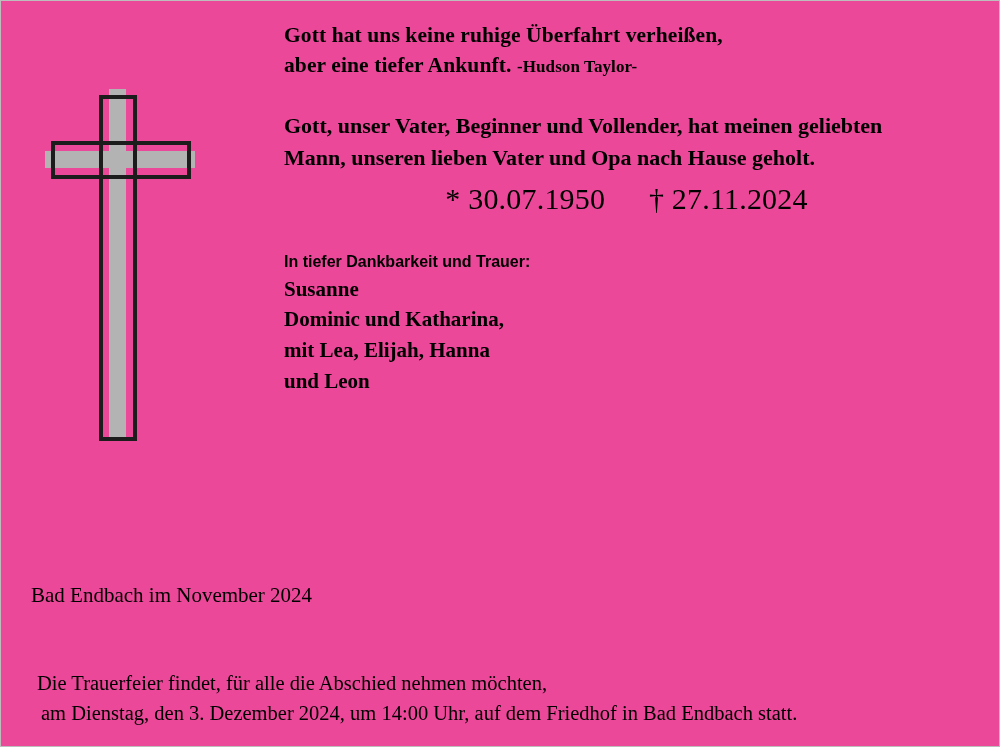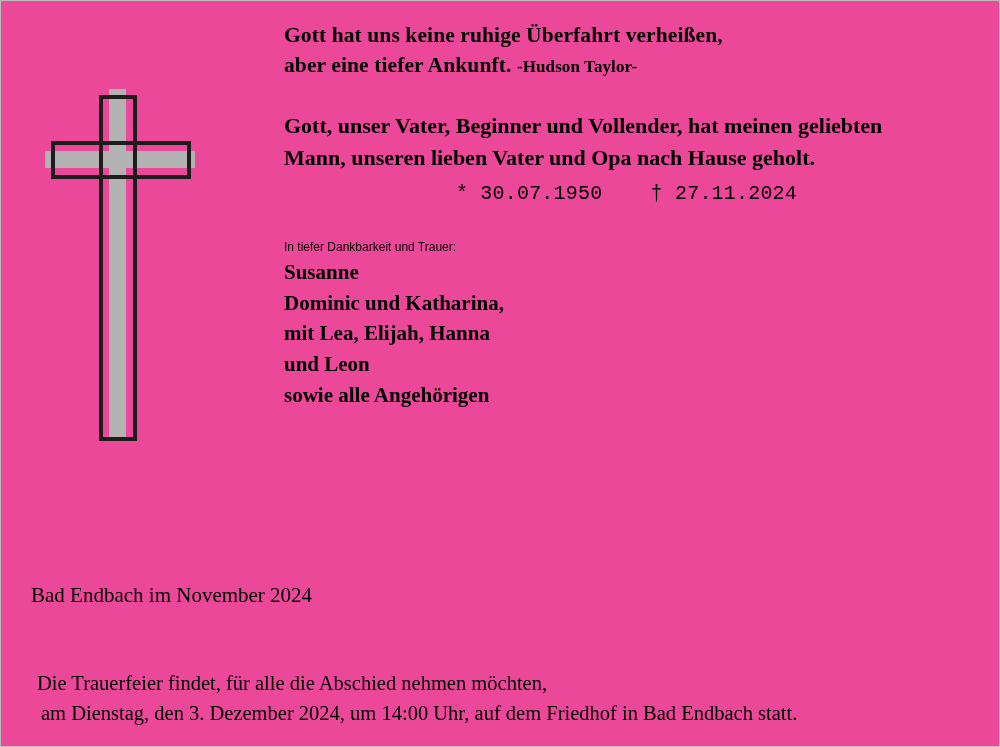--- a/index.html
+++ b/index.html
@@ -59,38 +59,38 @@
     text-align: center;
     font-size: 54px;
     font-weight: bold;
     letter-spacing: 1px;
     color: #000;
     line-height: 1.05;
   }
   .dates {
     margin-top: 8px;
     text-align: center;
-    font-size: 20px;
+    font-size: 30px;
     color: #000;
-    font-family: Liberation Mono, monospace;
+    font-family: Liberation Serif, serif;
     letter-spacing: 0.2px;
   }
   .dates .birth {
     margin-right: 36px;
   }
   .mourners {
     margin-top: 34px;
     font-size: 21px;
     line-height: 1.47;
     color: #000;
   }
   .mourners .lead {
     font-family: "Liberation Sans", sans-serif;
-    font-size: 12px;
-    font-weight: normal;
+    font-size: 16px;
+    font-weight: bold;
   }
   .mourners .family {
     font-weight: bold;
   }
   .place-date {
     position: absolute;
     left: 30px;
     top: 582px;
     font-size: 21px;
     color: #000;
@@ -147,21 +147,20 @@
       <span class="birth">* 30.07.1950</span>
       <span class="death">† 27.11.2024</span>
     </div>
 
     <div class="mourners">
       <div class="lead">In tiefer Dankbarkeit und Trauer:</div>
       <div class="family">Susanne</div>
       <div class="family">Dominic und Katharina,</div>
       <div class="family">mit Lea, Elijah, Hanna</div>
       <div class="family">und Leon</div>
-      <div class="family">sowie alle Angehörigen</div>
     </div>
 
   </div>
 
   <div class="place-date">Bad Endbach im November 2024</div>
 
   <div class="footer">
     <div>Die Trauerfeier findet, für alle die Abschied nehmen möchten,</div>
     <div class="line2">am Dienstag, den 3. Dezember 2024, um 14:00 Uhr, auf dem Friedhof in Bad Endbach statt.</div>
   </div>

